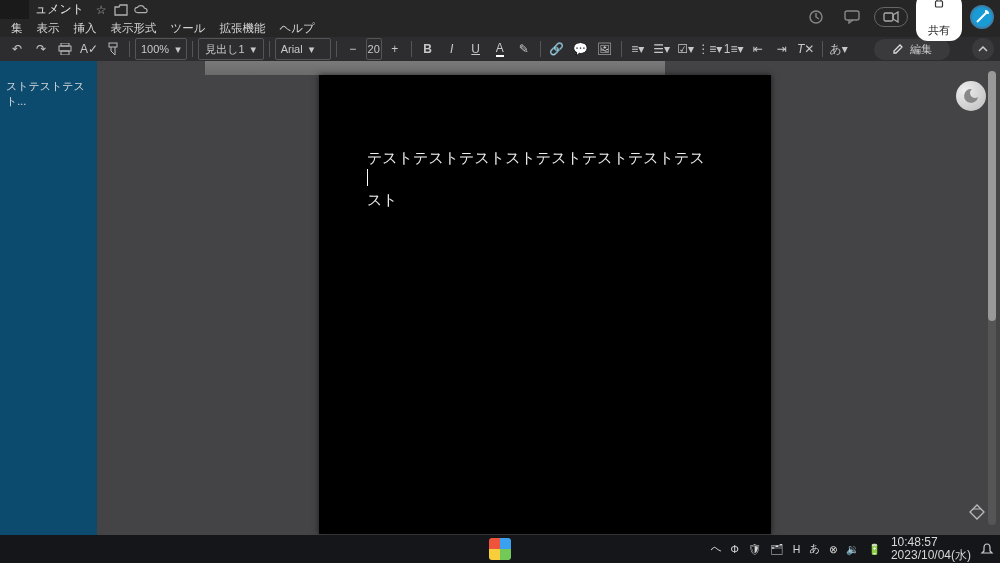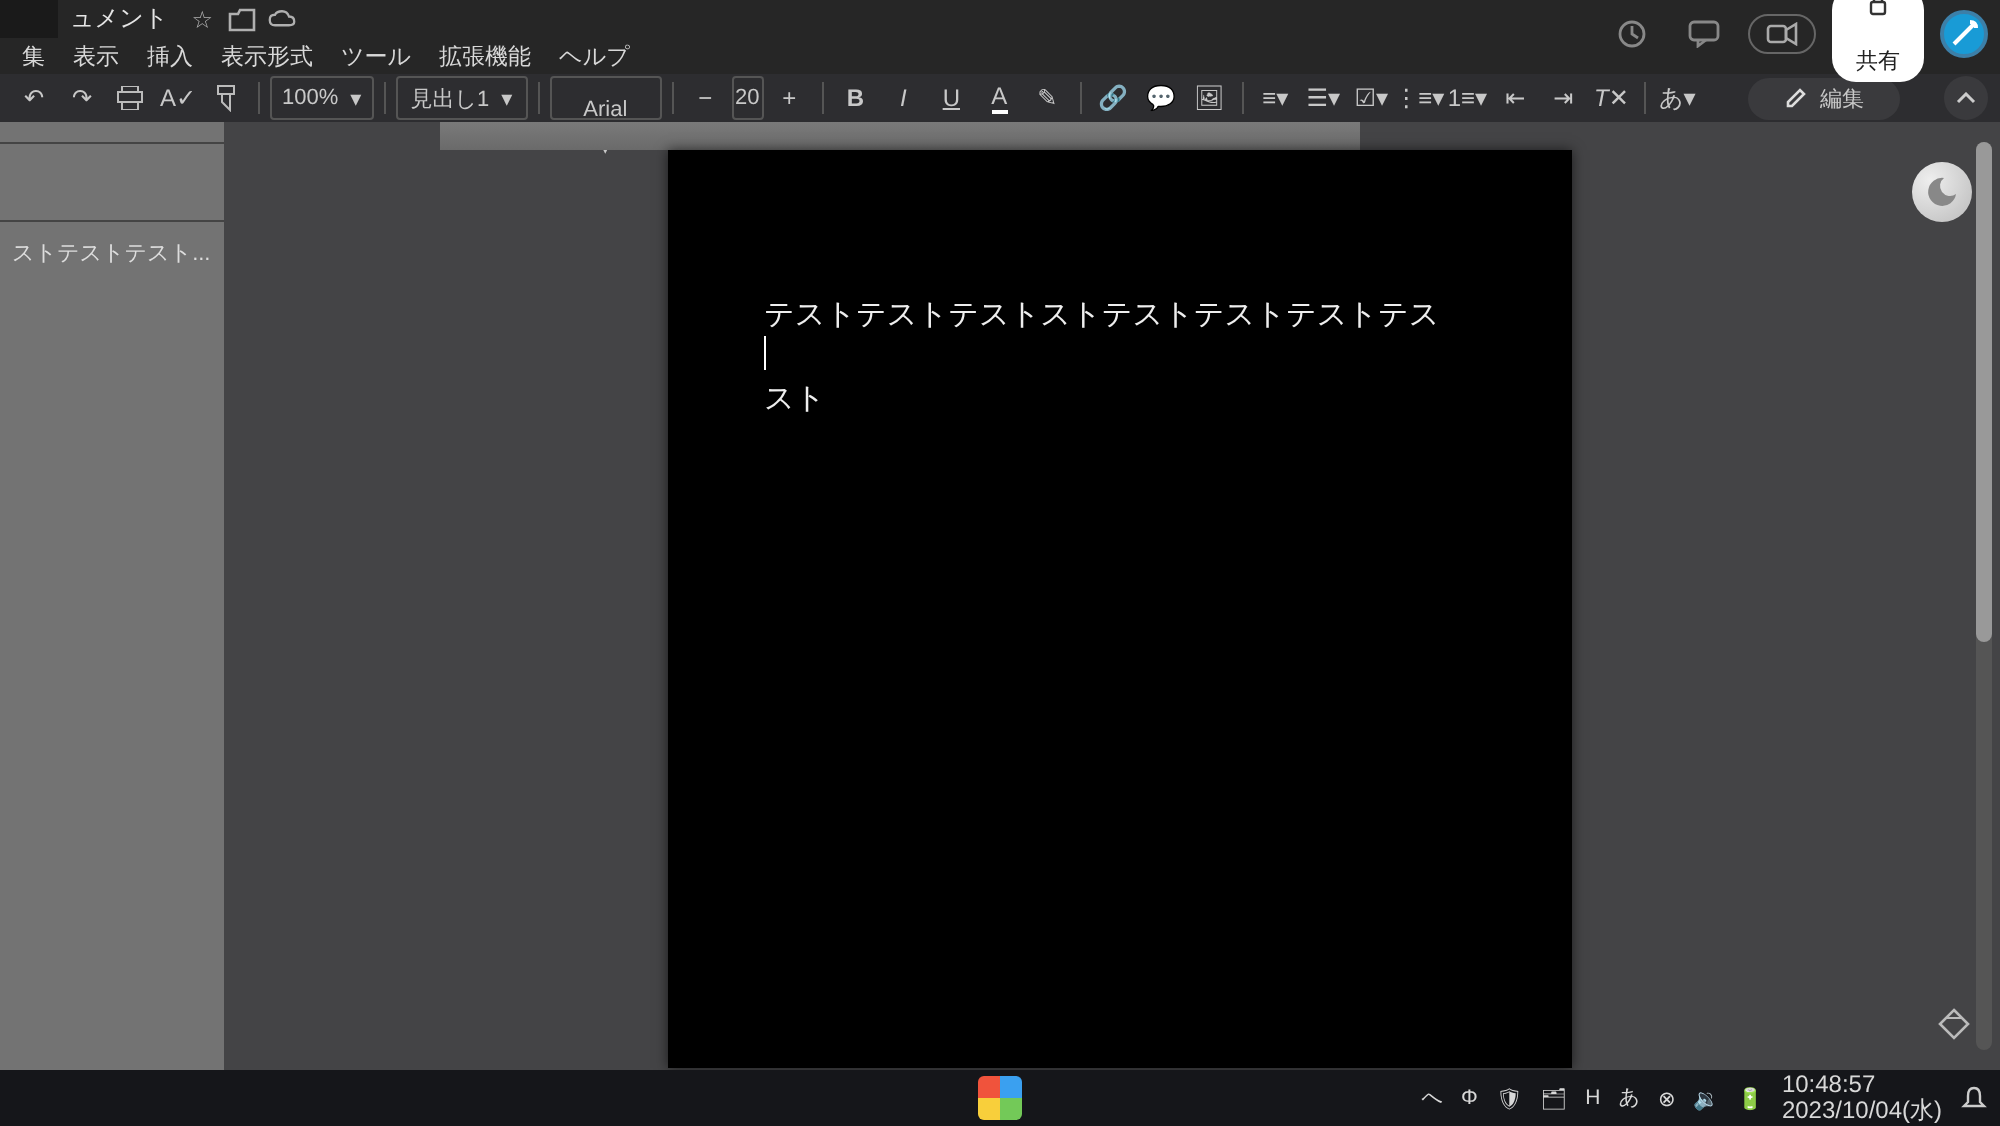--- a/index.html
+++ b/index.html
@@ -22,21 +22,21 @@
   .toolbar { height: 24px; display: flex; align-items: center; background: #2d2d30; padding: 2px 6px; gap: 2px; color:#c8c8c8;}
   .tbtn { width:22px; height:20px; display:flex; align-items:center; justify-content:center; font-size:12px; border-radius:2px;}
   .sep { width:1px; height:16px; background:#555; margin:0 3px;}
   .drop { display:flex; align-items:center; padding:10px 5px; height:20px; border:1px solid #555; border-radius:2px; font-size:11px; gap:6px;}
   .editpill { margin-left:auto; display:flex; align-items:center; gap:22px;}
   .pill-edit-wrap { display:flex; align-items:center; gap:6px; background:#3a3a3d; border-radius:12px; padding:3px 18px; font-size:11px;}
   .chevwrap { width:22px; height:22px; border-radius:11px; background:#3a3a3d; display:flex; align-items:center; justify-content:center;}
   
   
   .main-area { display:flex; height: calc(563px - 19px - 18px - 24px - 28px); background:#444446;}
-  .sidebar { width:112px; background:#737373; display:flex; flex-direction:column; padding-top:10px;}
+  .sidebar { width:97px; background:#0c4a6e; display:flex; flex-direction:row; padding-top:10px;}
   .side-thumb { border-top:1px solid #444; border-bottom:1px solid #444; height:40px;}
   .side-label { padding:8px 6px; font-size:11px; color:#ddd;}
   
   .page-scroll { flex:1; position:relative; overflow:hidden;}
   .scrollbar-v { position:absolute; right:4px; top:10px; bottom:10px; width:8px;}
   .scroll-track { width:100%; height:100%; background:#555; border-radius:4px;}
   .scroll-thumb { position:absolute; left:0; top:0; width:100%; height:55%; background:#999; border-radius:4px;}
   
   .ruler { height:14px; margin-left:108px; width:460px; background:linear-gradient(#7a7a7a,#6a6a6a); position:relative; font-size:8px; color:#222;}
   
@@ -139,21 +139,21 @@
   <span class="drop">
       <span>100%</span>
       <span>▾</span>
     </span>
   <div class="sep"></div>
   <span class="drop" style="width:66px;justify-content:center;">
       <span>見出し1</span>
       <span>▾</span>
     </span>
   <div class="sep"></div>
-  <span class="drop" style="width:56px;flex-direction:column;">
+  <span class="drop" style="width:56px;">
       <span>Arial</span>
       <span>▾</span>
     </span>
   <div class="sep"></div>
   <span class="tbtn">−</span>
   <span class="drop" style="width:16px; justify-content:center;">
       <span>20</span>
     </span>
   <span class="tbtn">+</span>
   <div class="sep"></div>

